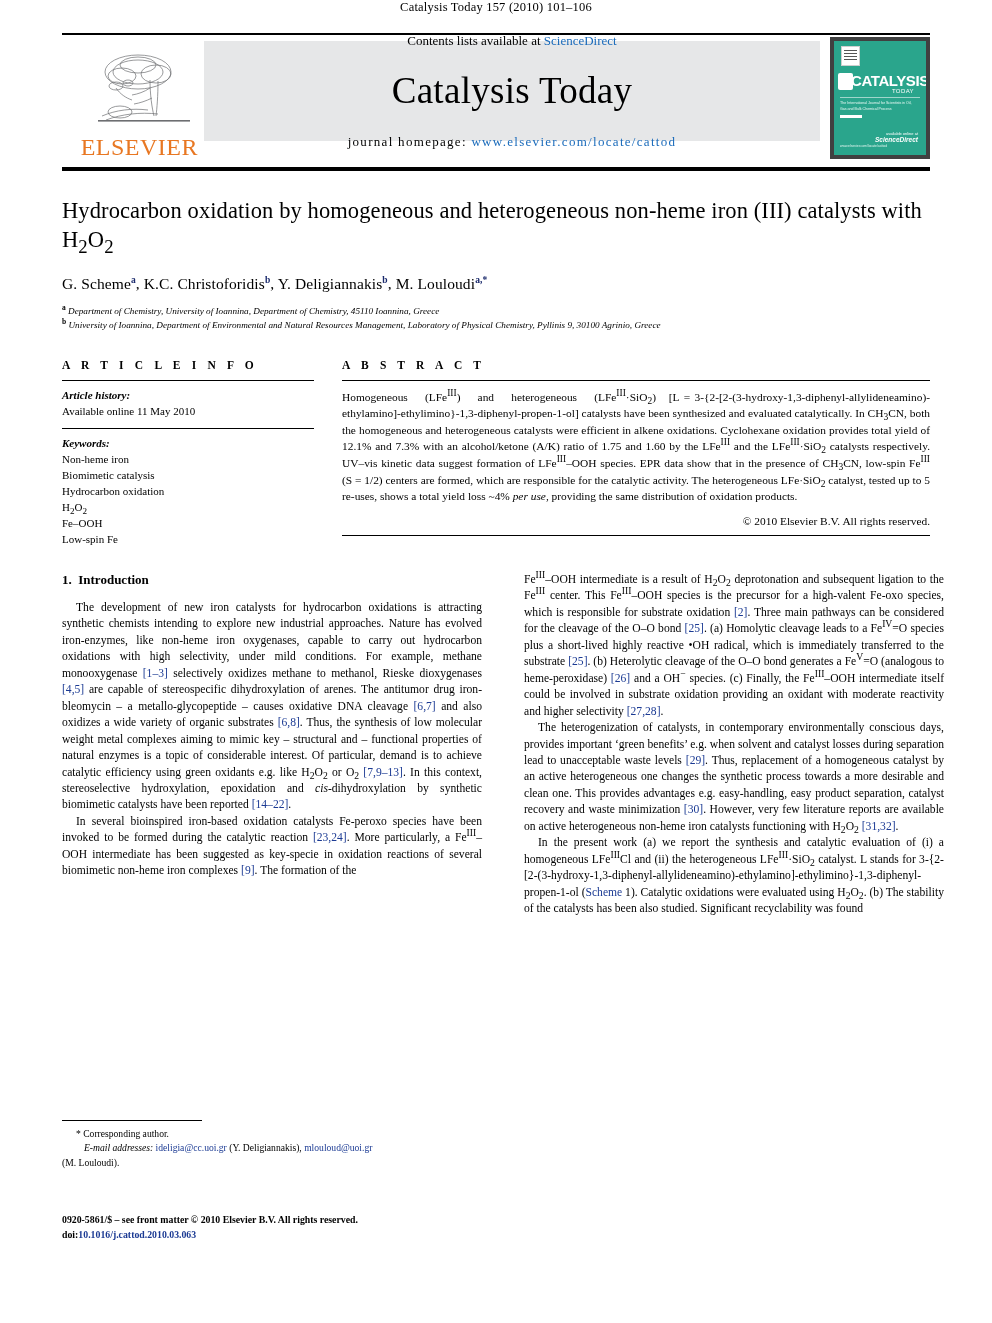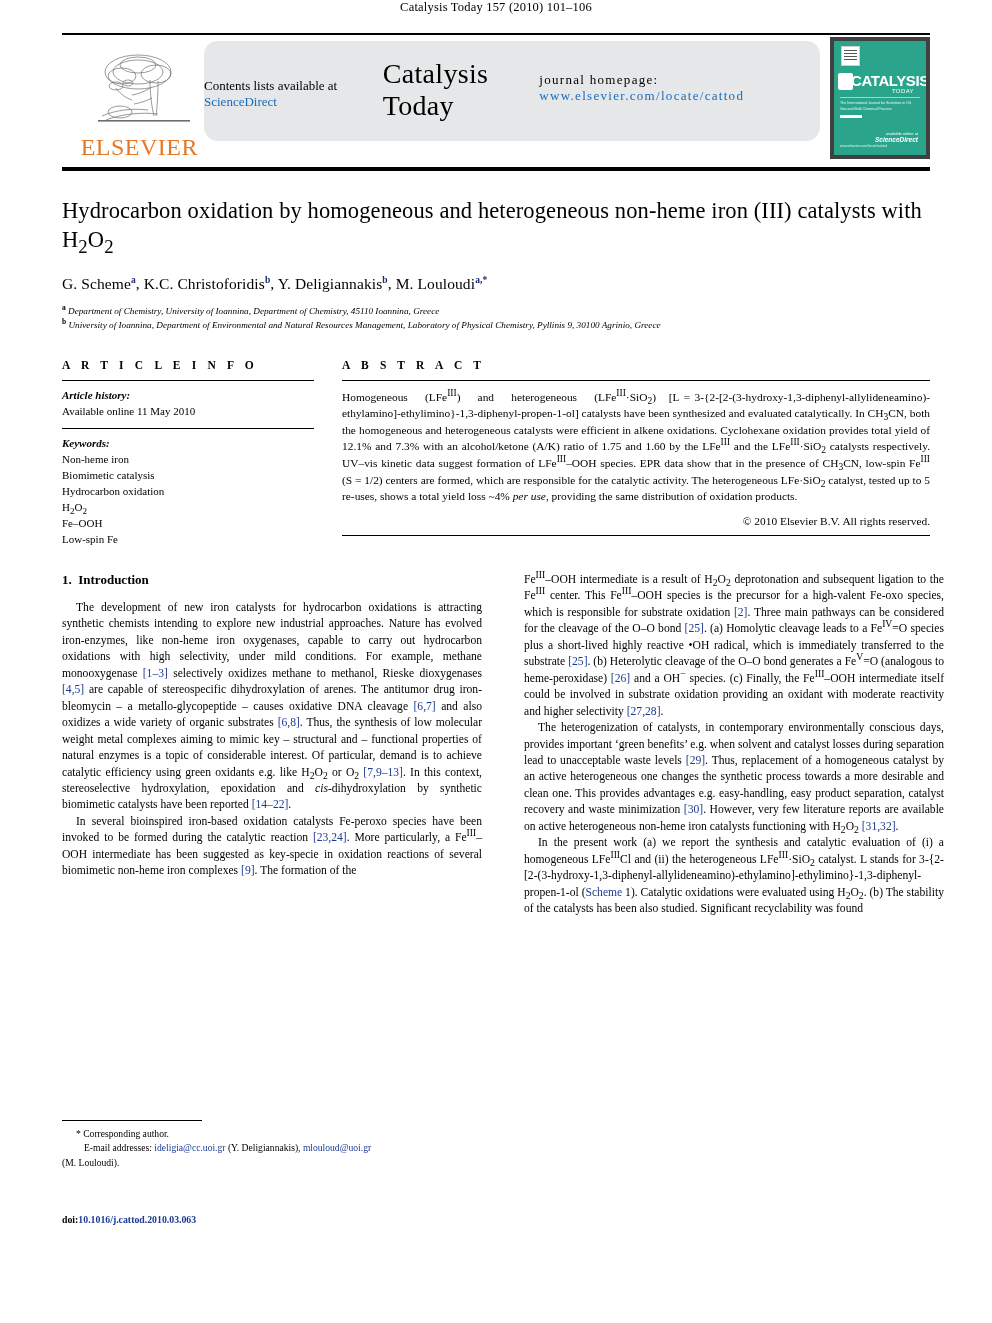--- a/index.html
+++ b/index.html
@@ -59,35 +59,34 @@
     letter-spacing: .5px;
     color: #E87722;
     line-height: 1;
     margin-top: 1px;
   }
   .journal-banner {
     flex: 1 1 auto;
     background: #e6e7e8;
     margin: 6px 10px 20px 6px;
     display: flex;
-    flex-direction: row;
+    flex-direction: column;
     align-items: center;
     justify-content: center;
     position: relative;
-    border-radius: 14px;
   }
   .contents-line {
     font-size: 13px;
     margin-top: 6px;
   }
   .contents-line .sd {
     color: #1a6bbb;
   }
   .journal-title {
-    font-size: 28px;
+    font-size: 37px;
     margin: 20px 0 22px 0;
     letter-spacing: .3px;
   }
   .homepage-line {
     font-size: 13px;
     letter-spacing: 1.3px;
     margin-bottom: 6px;
   }
   .homepage-line .url {
     color: #1a6bbb;
@@ -293,21 +292,21 @@
     font-size: 9.6px;
     line-height: 1.5;
   }
   .footnote .fn-rule {
     border-top: 1px solid #000;
     width: 140px;
     margin-bottom: 6px;
   }
   .footnote .corr { padding-left: 14px; }
   .footnote .emails { padding-left: 22px; }
-  .footnote .em-lbl { }
+  .footnote .em-lbl { font-style: italic; }
 
   .pagefoot {
     position: absolute;
     left: 62px;
     top: 1212px;
     width: 470px;
     font-size: 9.8px;
     line-height: 1.55;
     font-weight: bold;
   }
@@ -450,16 +449,17 @@
     <div class="emails">
       <span class="em-lbl">E-mail addresses:</span>
       <span class="link">ideligia@cc.uoi.gr</span>
       <span>(Y. Deligiannakis),</span>
       <span class="link">mlouloud@uoi.gr</span>
     </div>
     <div>(M. Louloudi).</div>
   </div>
 
   <div class="pagefoot">
+    <div>0920-5861/$ – see front matter © 2010 Elsevier B.V. All rights reserved.</div>
     <div><span>doi:</span><span class="doi-link">10.1016/j.cattod.2010.03.063</span></div>
   </div>
 
 </div>
 
 </body></html>

